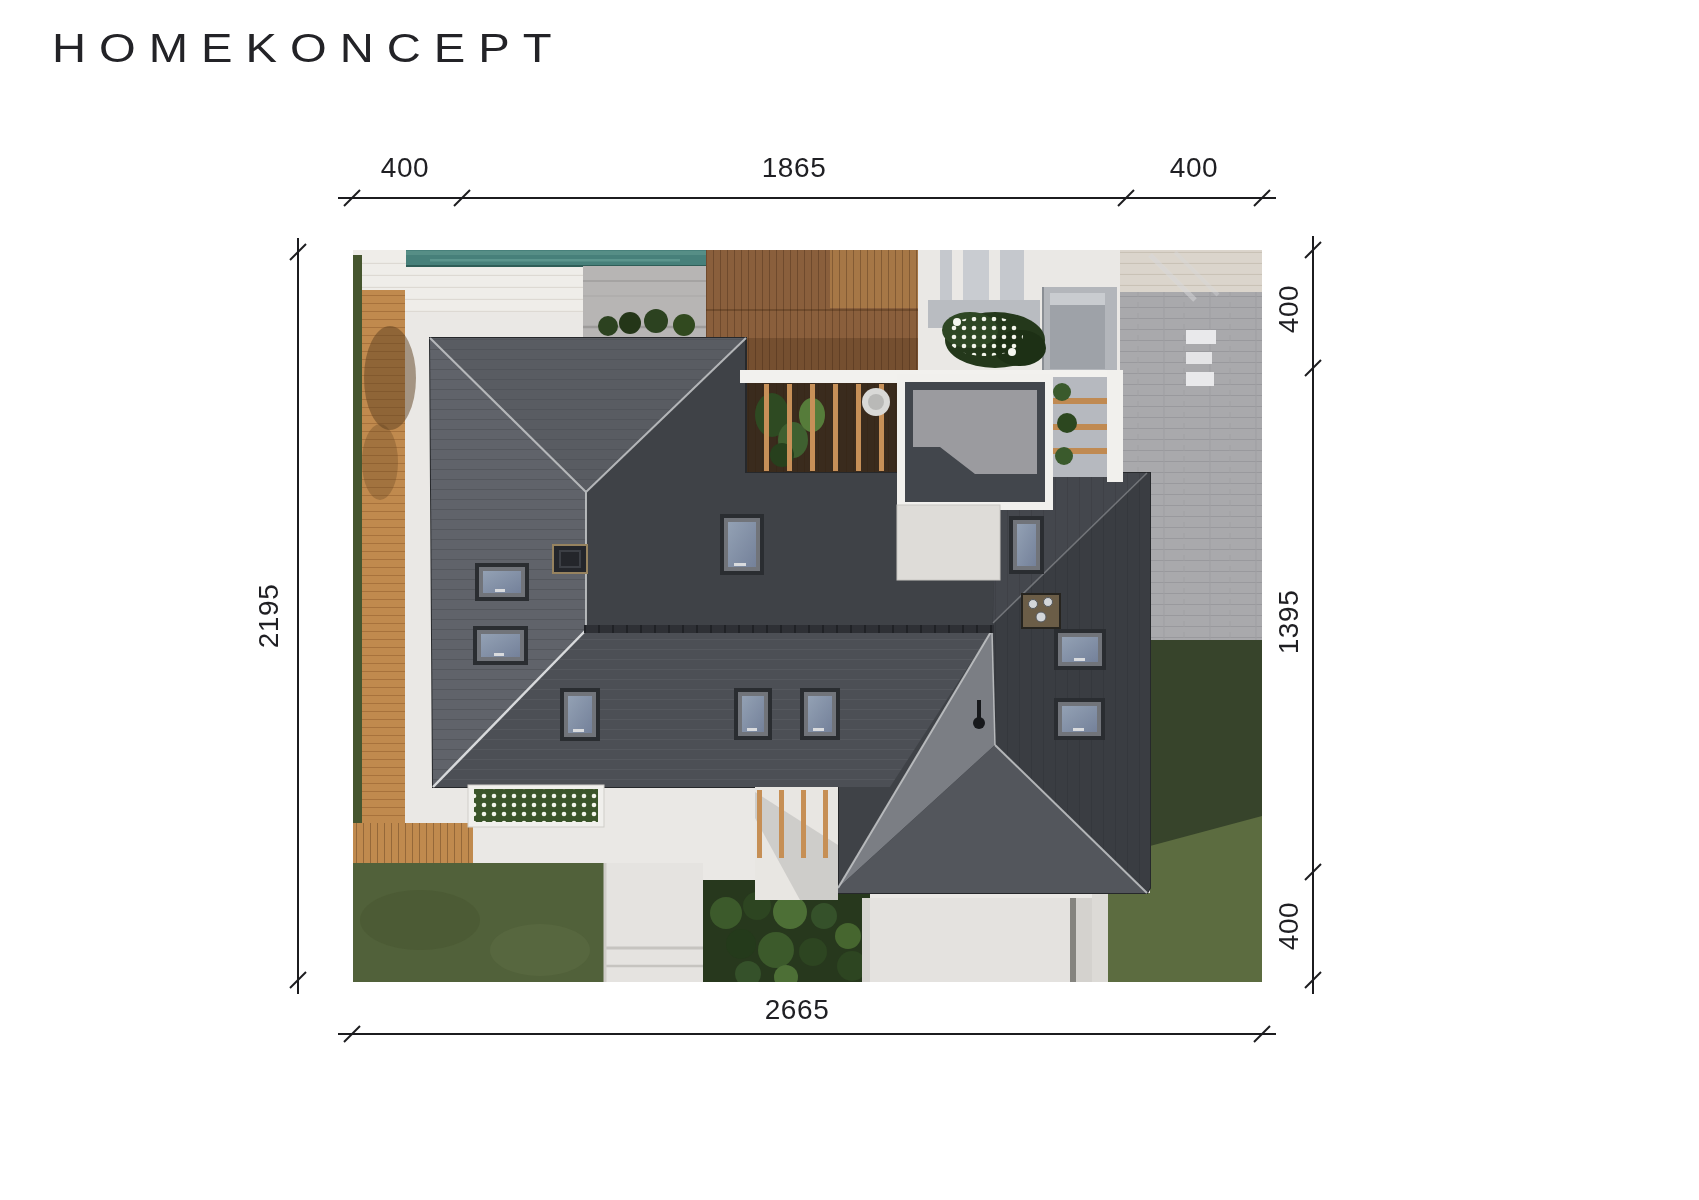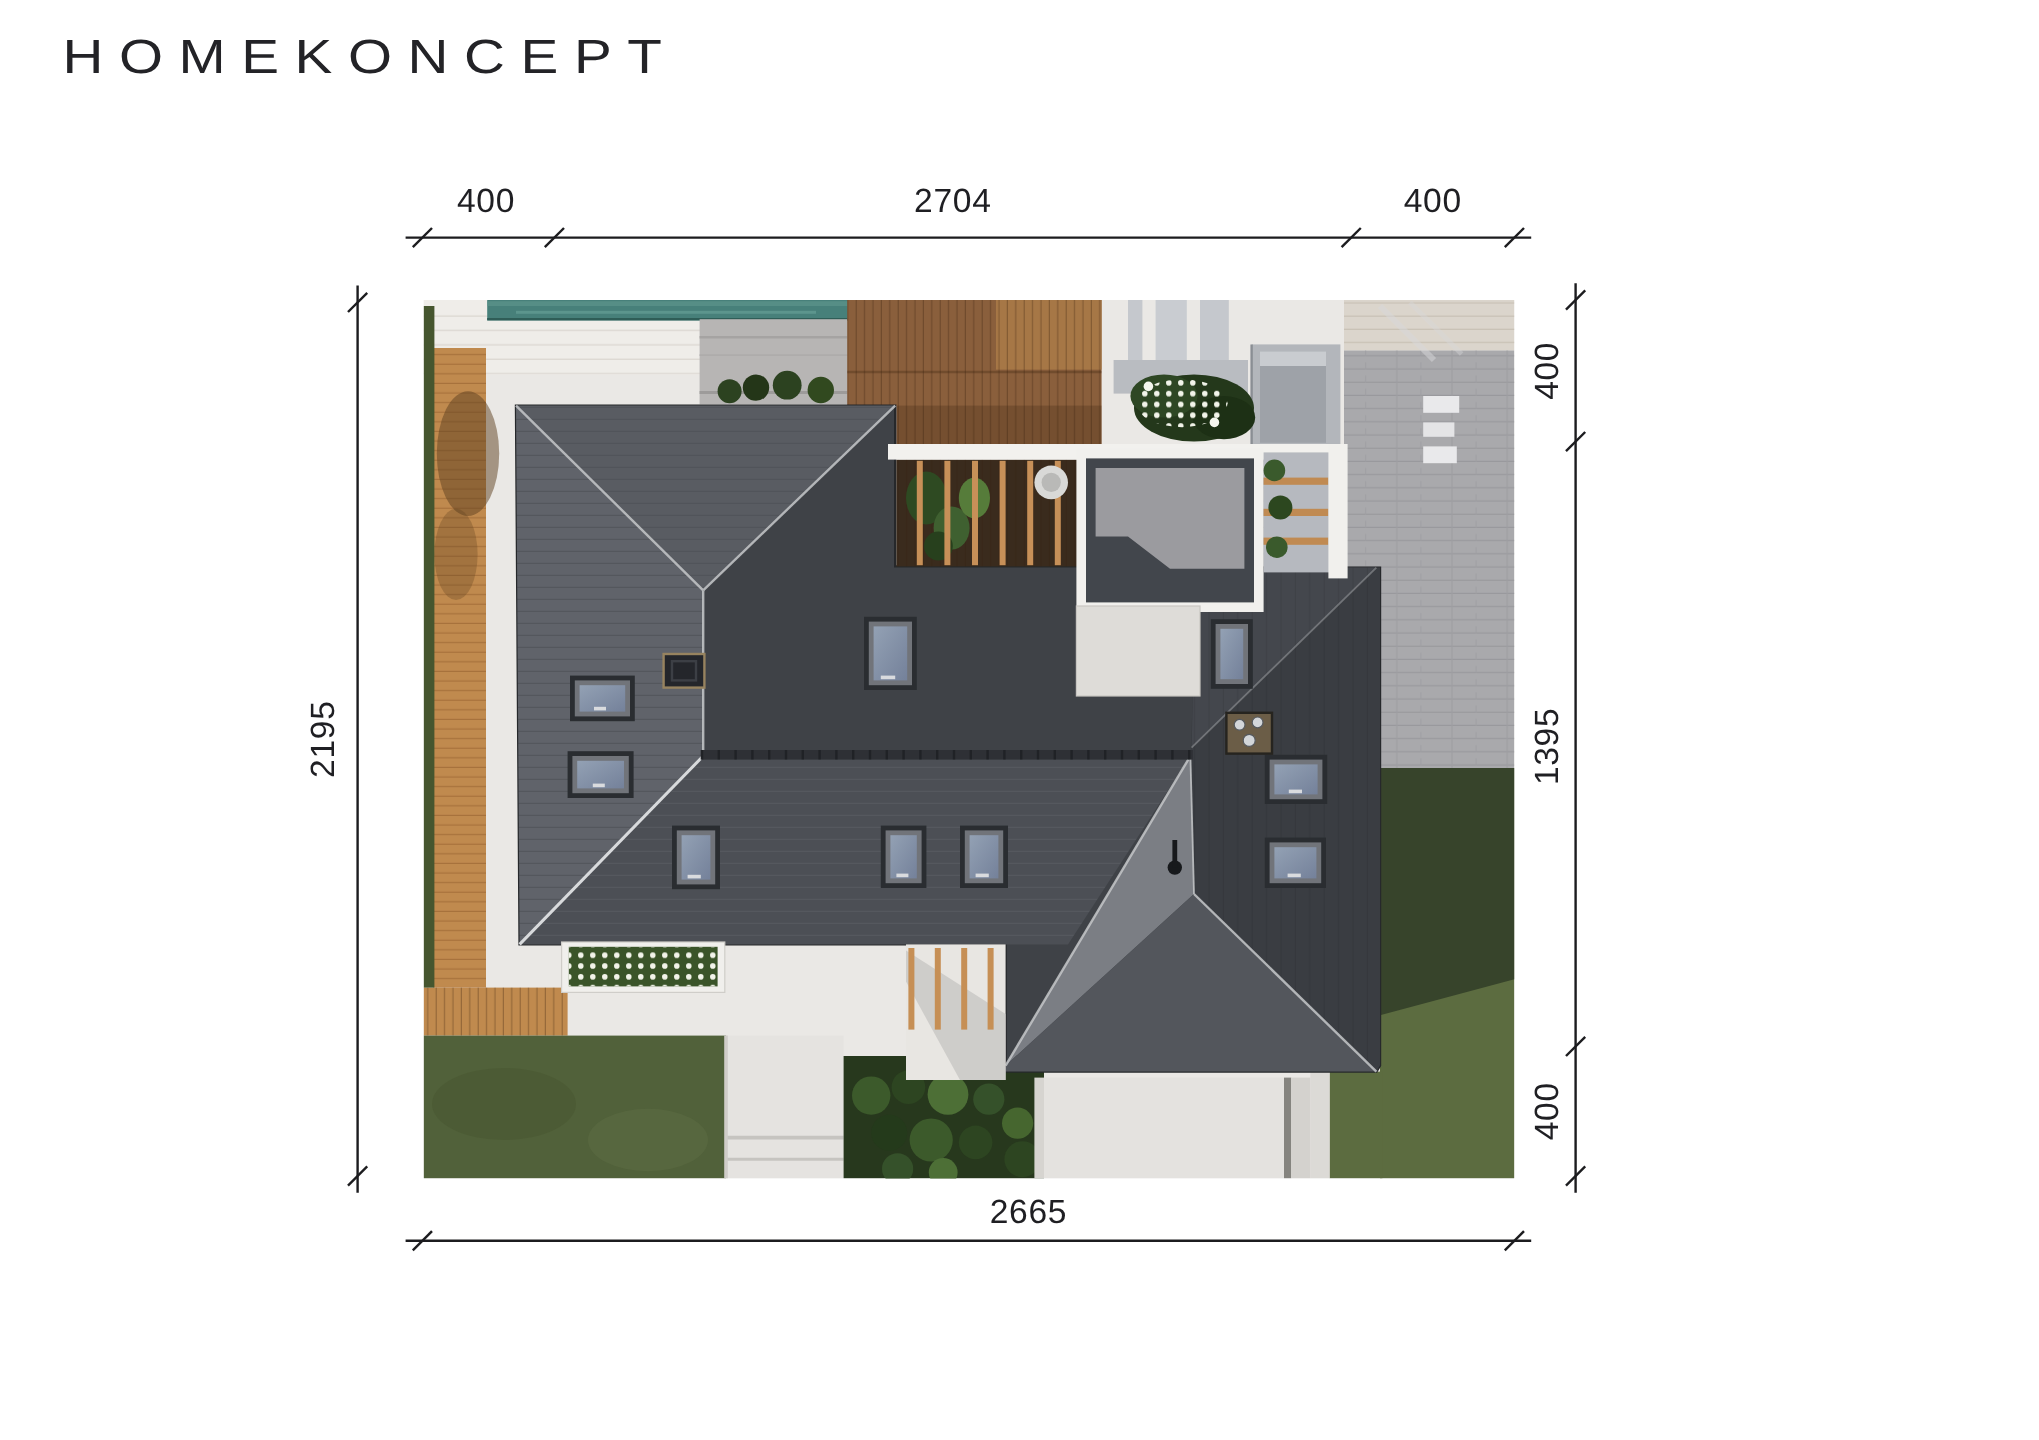--- a/index.html
+++ b/index.html
@@ -363,19 +363,19 @@
 
     <line x1="1313" y1="236" x2="1313" y2="994"></line>
     <line x1="1305" y1="258" x2="1321" y2="242"></line>
       <line x1="1305" y1="376" x2="1321" y2="360"></line>
     <line x1="1305" y1="880" x2="1321" y2="864"></line>
       <line x1="1305" y1="988" x2="1321" y2="972"></line>
   </g>
 </svg>
 
 <div class="dim" style="left:405px;top:168px;">400</div>
-<div class="dim" style="left:794px;top:168px;">2704</div>
+<div class="dim" style="left:794px;top:168px;">1865</div>
 <div class="dim" style="left:1194px;top:168px;">400</div>
-<div class="dim" style="left:857px;top:1010px;text-align:center;">2665</div>
+<div class="dim" style="left:797px;top:1010px;text-align:center;">2665</div>
 <div class="dim rot" style="left:269px;top:616px;">2195</div>
 <div class="dim rot" style="left:1289px;top:309px;">400</div>
 <div class="dim rot" style="left:1289px;top:622px;">1395</div>
 <div class="dim rot" style="left:1289px;top:926px;">400</div>
 
 </body></html>

